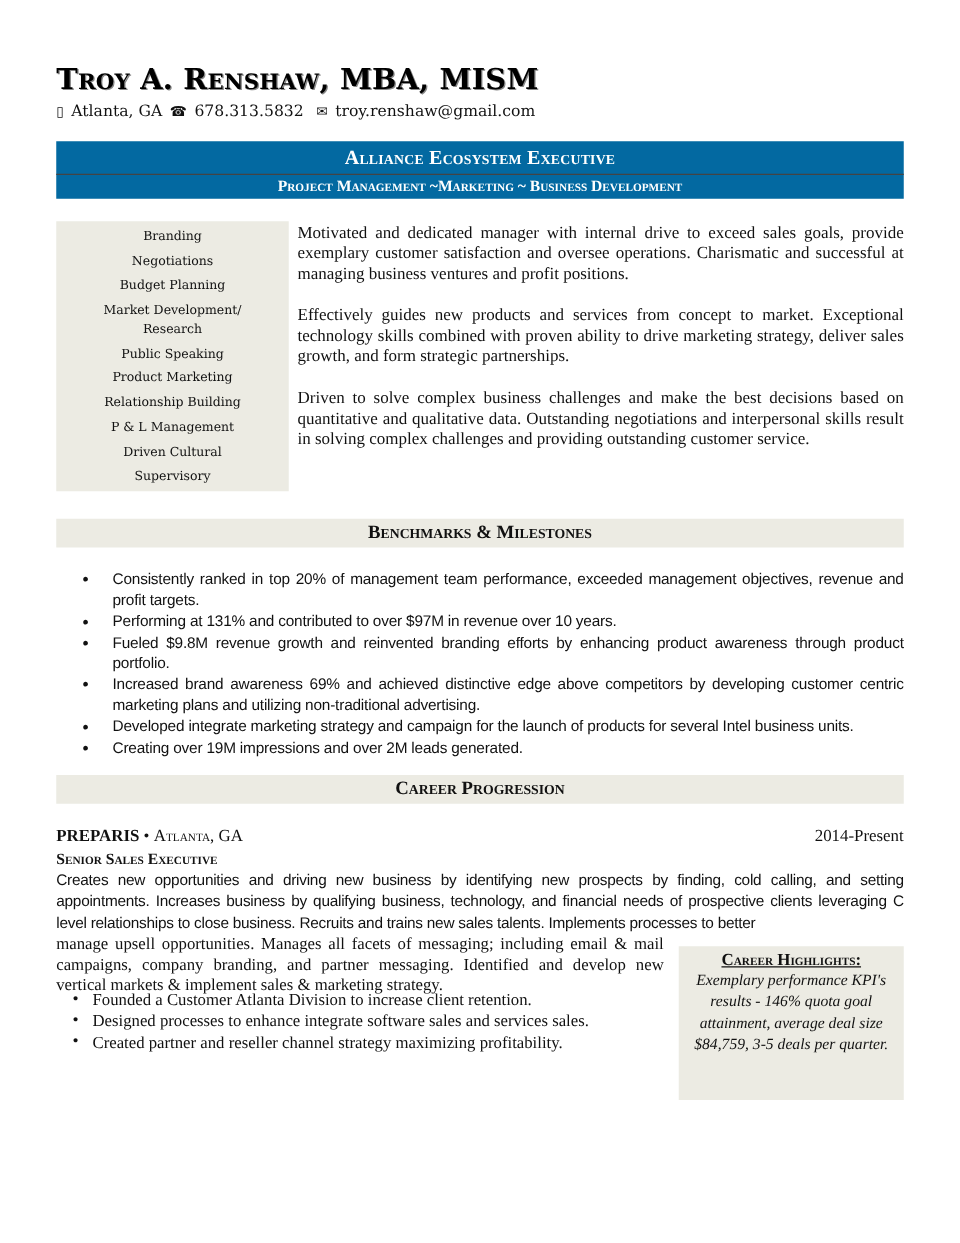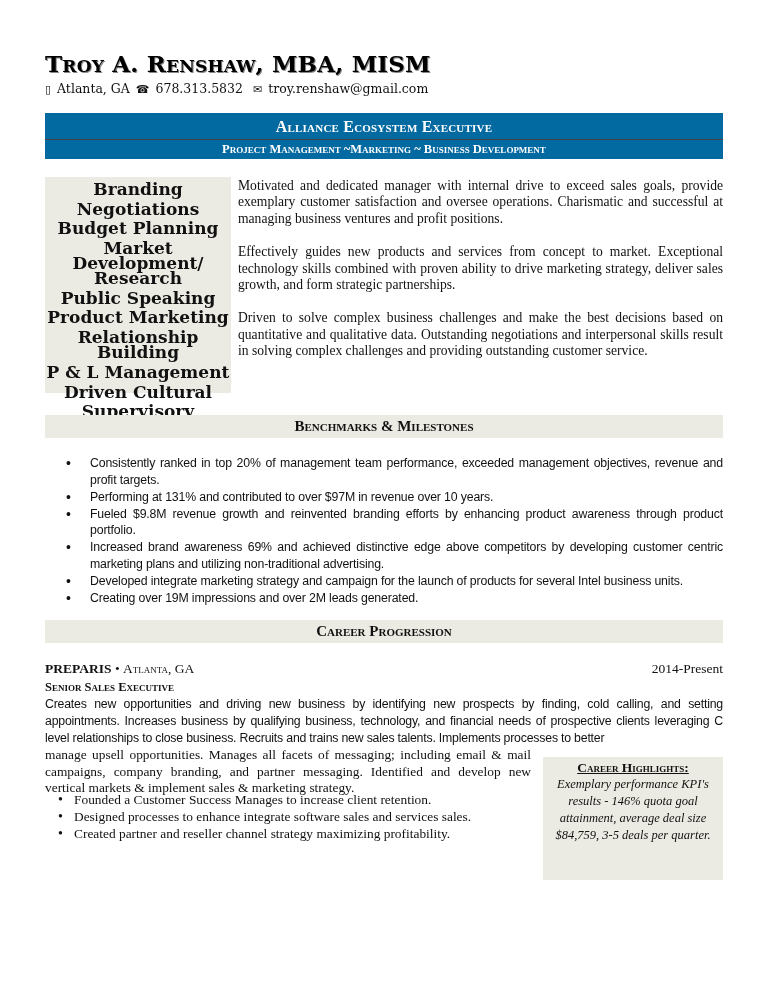--- a/index.html
+++ b/index.html
@@ -13,21 +13,21 @@
   .contact span { margin-right: 2px; }
   .contact .ic { font-size: 11px; }
 
   .banner { position: absolute; top: 113px; left: 0; width: 678px; height: 46px; background: #0369a1; }
   .banner .t1 { position: absolute; top: 5px; left: 0; right: 0; text-align: center; color: #fff; font-family: "Liberation Serif", serif; font-weight: bold; font-size: 16px; font-variant: small-caps; letter-spacing: 0.2px; }
   .banner .sep { position: absolute; top: 26px; left: 0; right: 0; height: 1px; background: #444; }
   .banner .t2 { position: absolute; top: 29px; left: 0; right: 0; text-align: center; color: #fff; font-family: "Liberation Serif", serif; font-weight: bold; font-size: 12.5px; font-variant: small-caps; }
 
   .skills { position: absolute; top: 177px; left: 0; width: 186px; height: 216px; background: #ecebe3; }
   .skills ul { list-style: none; margin: 0; padding: 5px 0 0 0; }
-  .skills li { text-align: center; font-family: "DejaVu Serif", serif; font-weight: bold; font-size: 17px; line-height: 15px; margin-bottom: 4.7px; }
+  .skills li { text-align: center; font-family: "DejaVu Serif", serif; font-weight: normal; font-size: 10px; line-height: 15px; margin-bottom: 4.7px; }
 
   .summary { position: absolute; top: 178px; left: 193px; width: 485px; font-size: 13.6px; line-height: 16.4px; text-align: justify; }
   .summary p { margin: 0 0 17px 0; }
 
   .section-head { position: absolute; left: 0; width: 678px; height: 23px; background: #ecebe3; text-align: center; font-family: "Liberation Serif", serif; font-weight: bold; font-size: 15px; font-variant: small-caps; line-height: 23px; }
   .sh1 { top: 415px; }
   .sh2 { top: 620px; }
 
   .bench { position: absolute; top: 455px; left: 0; width: 678px; margin: 0; padding: 0; list-style: none; font-family: "Liberation Sans", sans-serif; font-size: 12.3px; line-height: 16.5px; }
   .bench li { position: relative; padding-left: 45px; text-align: justify; margin-bottom: 0.5px; letter-spacing: -0.15px; }
@@ -112,21 +112,21 @@
     <span class="job-sep">•</span>
     <span class="job-loc">Atlanta, GA</span>
     <span class="job-dates">2014-Present</span>
   </div>
   <div class="job-title">Senior Sales Executive</div>
 
   <div class="job-desc">Creates new opportunities and driving new business by identifying new prospects by finding, cold calling, and setting appointments. Increases business by qualifying business, technology, and financial needs of prospective clients leveraging C level relationships to close business. Recruits and trains new sales talents. Implements processes to better</div>
   <div class="job-desc-cont">manage upsell opportunities. Manages all facets of messaging; including email &amp; mail campaigns, company branding, and partner messaging. Identified and develop new vertical markets &amp; implement sales &amp; marketing strategy.</div>
 
   <ul class="job-bullets">
-    <li>Founded a Customer Success Manages to increase client retention.</li>
+    <li>Founded a Customer Atlanta Division to increase client retention.</li>
     <li>Designed processes to enhance integrate software sales and services sales.</li>
     <li>Created partner and reseller channel strategy maximizing profitability.</li>
   </ul>
 
   <div class="highlights">
     <div class="hh">Career Highlights:</div>
     <div class="hb">Exemplary performance KPI's results - 146% quota goal attainment, average deal size $84,759, 3-5 deals per quarter.</div>
   </div>
 
 </div>

